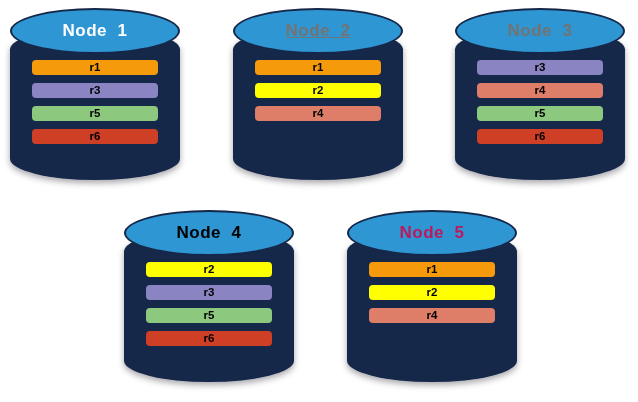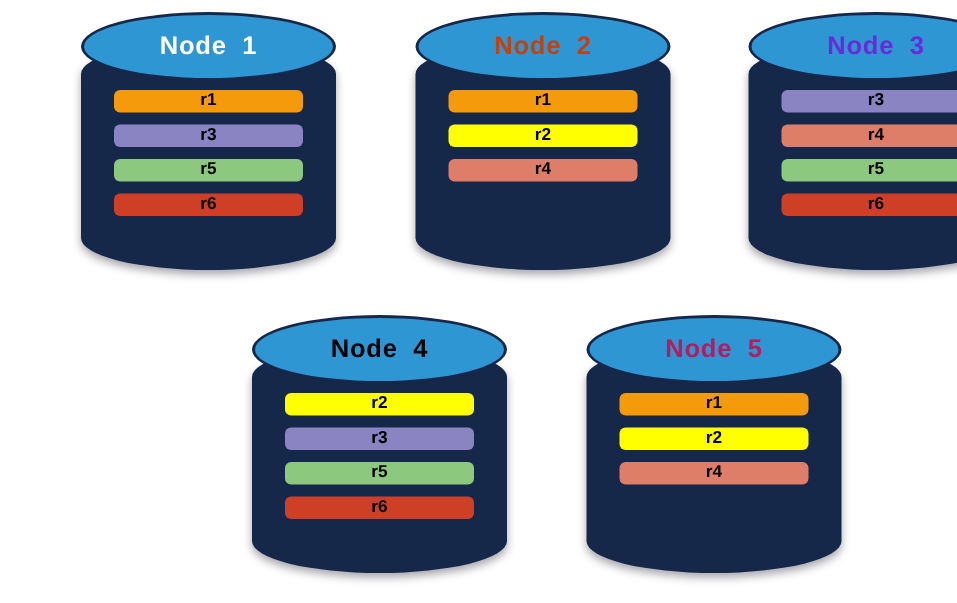--- a/index.html
+++ b/index.html
@@ -2,21 +2,21 @@
 <html><head>
 <meta charset="utf-8">
 <style>
   * { margin:0; padding:0; box-sizing:border-box; }
   html, body {
     width:638px; height:402px;
     background:#ffffff;
     font-family:"Liberation Sans", sans-serif;
     overflow:hidden;
   }
-  #canvas { position:relative; width:566px; height:402px;margin-left:44px; }
+  #canvas { position:relative; width:566px; height:402px; }
 
   
   .node { position:absolute; }
 
   .cyl-body {
     position:absolute;
     left:0; top:20px;
     width:100%;
     border-radius:50% / 14%;
     background:#16284A;
@@ -81,31 +81,31 @@
       <div class="replicas rep-top">
         <div class="replica" style="background: rgb(245, 155, 11); color: rgb(0, 0, 0);">r1</div>
         <div class="replica" style="background: rgb(139, 132, 195); color: rgb(0, 0, 0);">r3</div>
         <div class="replica" style="background: rgb(140, 201, 127); color: rgb(0, 0, 0);">r5</div>
         <div class="replica" style="background: rgb(207, 63, 38); color: rgb(0, 0, 0);">r6</div>
       </div>
     </div>
     <div class="node node-w" style="left: 233px; top: 8px;">
       <div class="cyl-body" style="height: 152px; background: rgb(22, 40, 74);"></div>
       <div class="cyl-top" style="background: rgb(46, 150, 210); border-color: rgb(22, 40, 74);"></div>
-      <div class="node-label" style="color: #c2410c;">Node  2</div>
+      <div class="node-label" style="color: #737373; text-decoration: underline;">Node  2</div>
       <div class="replicas rep-top">
         <div class="replica" style="background: rgb(245, 155, 11); color: rgb(0, 0, 0);">r1</div>
         <div class="replica" style="background: rgb(255, 255, 0); color: rgb(0, 0, 0);">r2</div>
         <div class="replica" style="background: rgb(222, 126, 104); color: rgb(0, 0, 0);">r4</div>
       </div>
     </div>
     <div class="node node-w" style="left: 455px; top: 8px;">
       <div class="cyl-body" style="height: 152px; background: rgb(22, 40, 74);"></div>
       <div class="cyl-top" style="background: rgb(46, 150, 210); border-color: rgb(22, 40, 74);"></div>
-      <div class="node-label" style="color: #6d28d9;">Node  3</div>
+      <div class="node-label" style="color: #737373;">Node  3</div>
       <div class="replicas rep-top">
         <div class="replica" style="background: rgb(139, 132, 195); color: rgb(0, 0, 0);">r3</div>
         <div class="replica" style="background: rgb(222, 126, 104); color: rgb(0, 0, 0);">r4</div>
         <div class="replica" style="background: rgb(140, 201, 127); color: rgb(0, 0, 0);">r5</div>
         <div class="replica" style="background: rgb(207, 63, 38); color: rgb(0, 0, 0);">r6</div>
       </div>
     </div>
     <div class="node node-w" style="left: 124px; top: 210px;">
       <div class="cyl-body" style="height: 152px; background: rgb(22, 40, 74);"></div>
       <div class="cyl-top" style="background: rgb(46, 150, 210); border-color: rgb(22, 40, 74);"></div>

